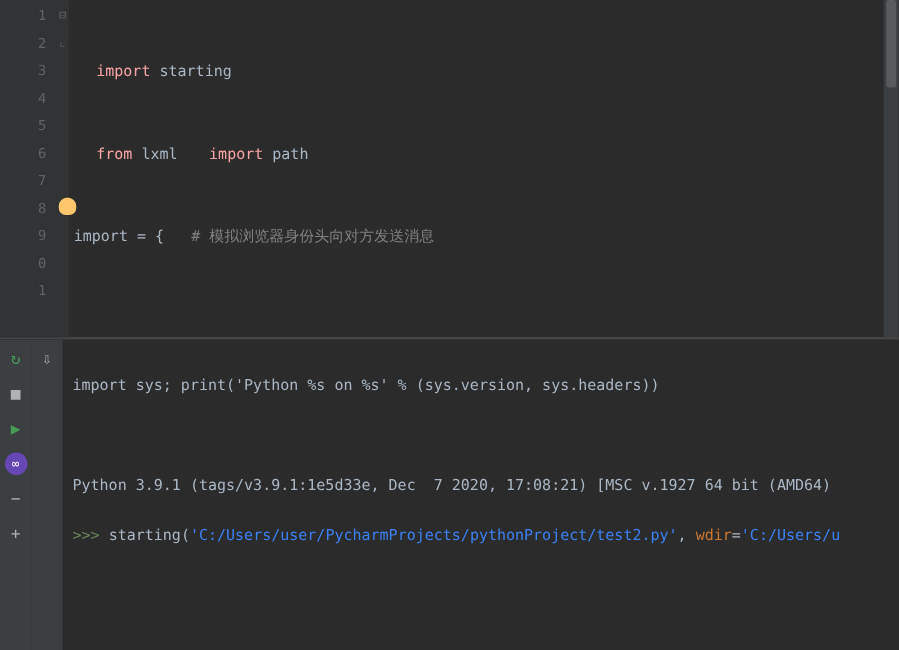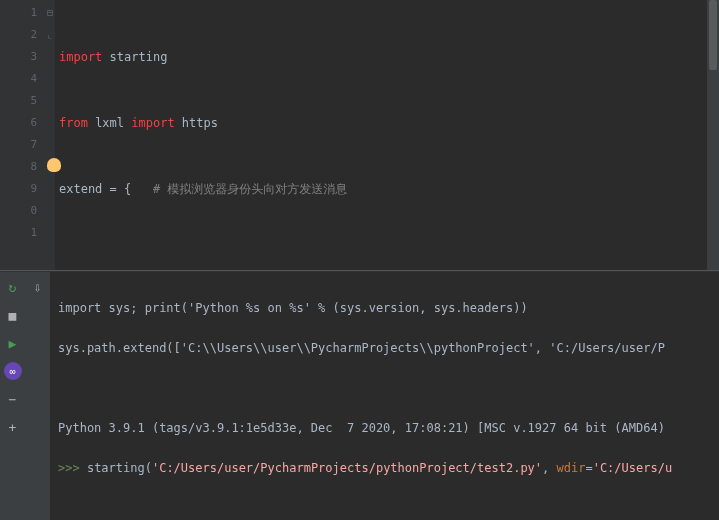--- a/index.html
+++ b/index.html
@@ -42,21 +42,21 @@
     }
     .code-area {
       flex: 1;
       padding-top: 2px;
       padding-left: 4px;
       line-height: 22px;
       white-space: pre;
       overflow: hidden;
     }
     .code-line { height: 22px; position: relative; }
-    .kw { color: #ef4444; }
+    .kw { color: #fca5a5; margin-left: 18px; }
     .url { color: #6a8759; text-decoration: underline; }
     .comment { color: #808080; text-align: center; }
     .bulb {
       position: absolute;
       left: 47px;
       top: 158px;
       width: 14px;
       height: 14px;
       background: #ffc66d;
       border-radius: 50% 50% 40% 40%;
@@ -132,21 +132,21 @@
     }
     .console-body {
       flex: 1;
       padding: 6px 8px;
       line-height: 20px;
       white-space: pre;
       overflow: hidden;
       position: relative;
     }
     .prompt { color: #6a8759; }
-    .cpath { color: #fca5a5; text-align: center; }
+    .cpath { color: #3b82f6; text-align: center; }
     .ckw { color: #cc7832; }
   </style>
 </head>
 <body>
 
 <div class="editor-pane">
   <div class="gutter">
     <div>1</div>
     <div>2</div>
     <div>3</div>
@@ -163,22 +163,22 @@
     <div class="fold-mark"></div>
     <div class="fold-mark"></div>
     <div class="fold-mark"></div>
     <div class="fold-mark">⊟</div>
     <div class="fold-mark"></div>
     <div class="fold-mark">⌞</div>
   </div>
   <div class="bulb"></div>
   <div class="code-area">
     <div class="code-line"><span class="kw">import</span><span> starting</span></div>
-    <div class="code-line"><span class="kw">from</span><span> lxml </span><span class="kw">import</span><span> https</span></div>
-    <div class="code-line"><span>extend = {   </span><span class="comment"># 模拟浏览器身份头向对方发送消息</span></div>
+    <div class="code-line"><span class="kw">from</span><span> lxml </span><span class="kw">import</span><span> path</span></div>
+    <div class="code-line"><span>import = {   </span><span class="comment"># 模拟浏览器身份头向对方发送消息</span></div>
     
     
     
     
     
     
     
   </div>
   <div class="vscroll"></div>
 </div>
@@ -218,21 +218,20 @@
     <div class="tool-btn green">▶</div>
     <div class="tool-btn purple">∞</div>
     <div class="tool-btn">−</div>
     <div class="tool-btn">+</div>
   </div>
   <div class="tool-col">
     <div class="tool-btn">⇩</div>
   </div>
   <div class="console-body">
 <div>import sys; print('Python %s on %s' % (sys.version, sys.headers))</div>
-<div>sys.path.extend(['C:\\Users\\user\\PycharmProjects\\pythonProject', 'C:/Users/user/P</div>
 <div></div>
 <div></div>
 <div>Python 3.9.1 (tags/v3.9.1:1e5d33e, Dec  7 2020, 17:08:21) [MSC v.1927 64 bit (AMD64)</div>
 <div><span class="prompt">&gt;&gt;&gt; </span><span>starting(</span><span class="cpath">'C:/Users/user/PycharmProjects/pythonProject/test2.py'</span><span>, </span><span class="ckw">wdir</span><span>=</span><span class="cpath">'C:/Users/u</span></div>
 
 <div></div>
 
     
   </div>
 </div>

